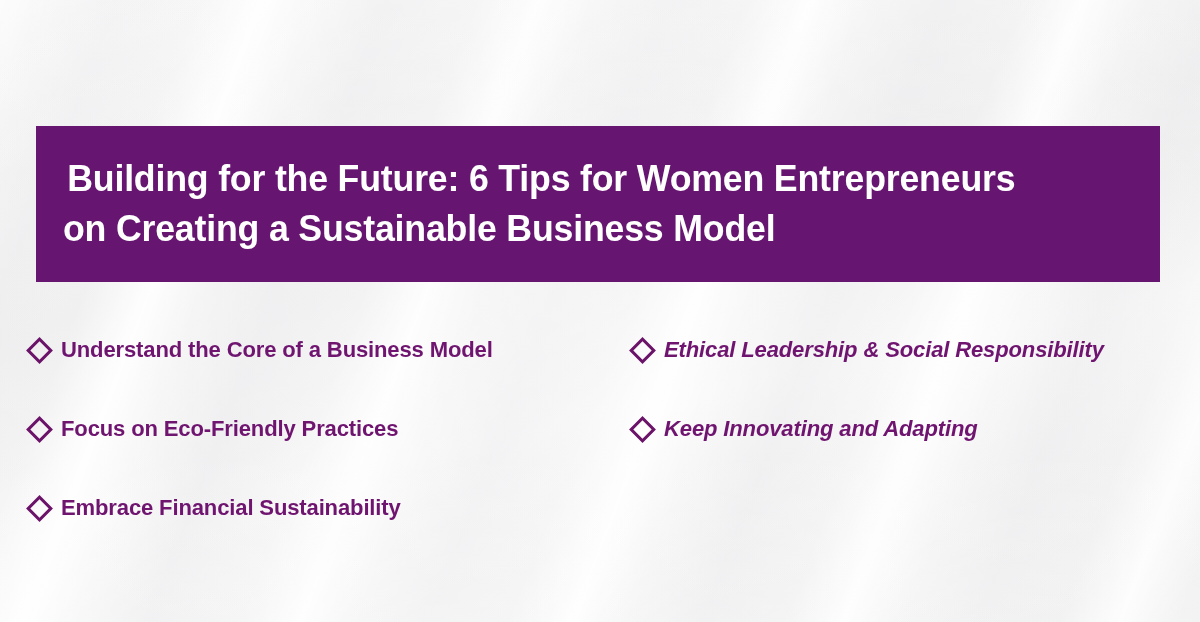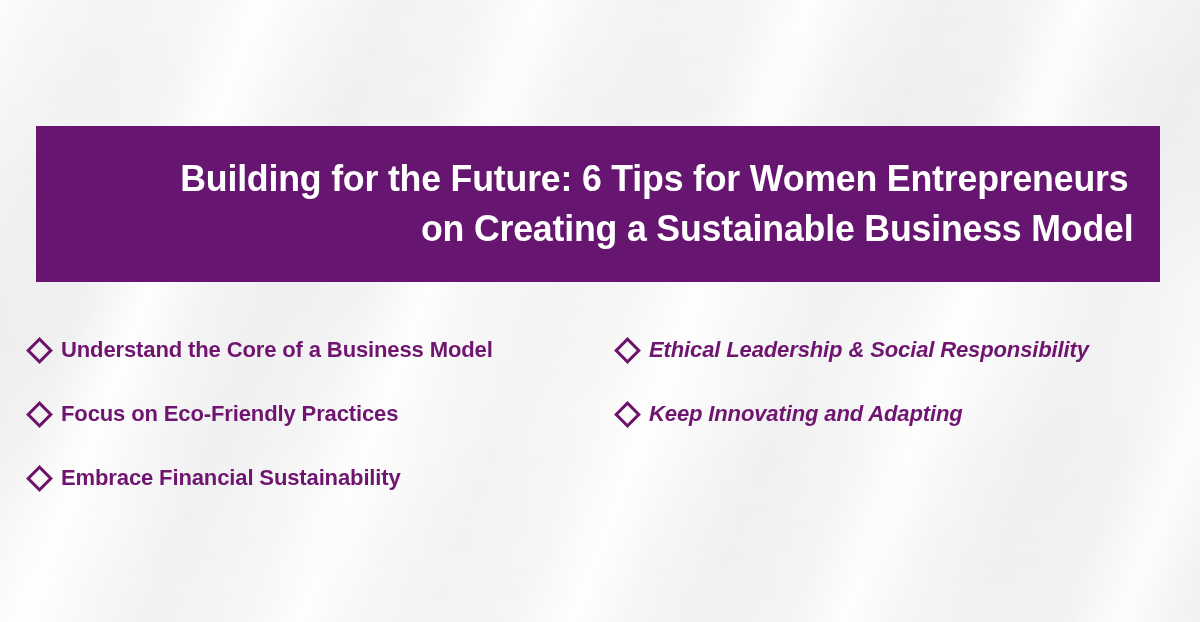--- a/index.html
+++ b/index.html
@@ -82,21 +82,21 @@
   
   #title-banner {
     position: absolute;
     left: 36px;
     top: 126px;
     width: 1124px;
     height: 156px;
     background: #661570;
     display: flex;
     flex-direction: column;
-    align-items: flex-end;
+    align-items: flex-start;
     justify-content: center;
     box-sizing: border-box;
     padding: 0 14px;
   }
   .title-line {
     color: #ffffff;
     font-family: "Liberation Sans", sans-serif;
     font-weight: bold;
     font-size: 37px;
     line-height: 1.36;
@@ -109,20 +109,21 @@
   
   #tips-grid {
     position: absolute;
     left: 0;
     top: 318px;
     width: 964px;
     display: grid;
     grid-template-columns: 596px 604px;
     grid-auto-rows: 64px;
     align-items: center;
+    gap: 15px;
   }
   .tip-item {
     display: flex;
     align-items: center;
     gap: 10px;
     padding-left: 30px;
     box-sizing: border-box;
   }
   .tip-item.col-right {
     padding-left: 22px;

